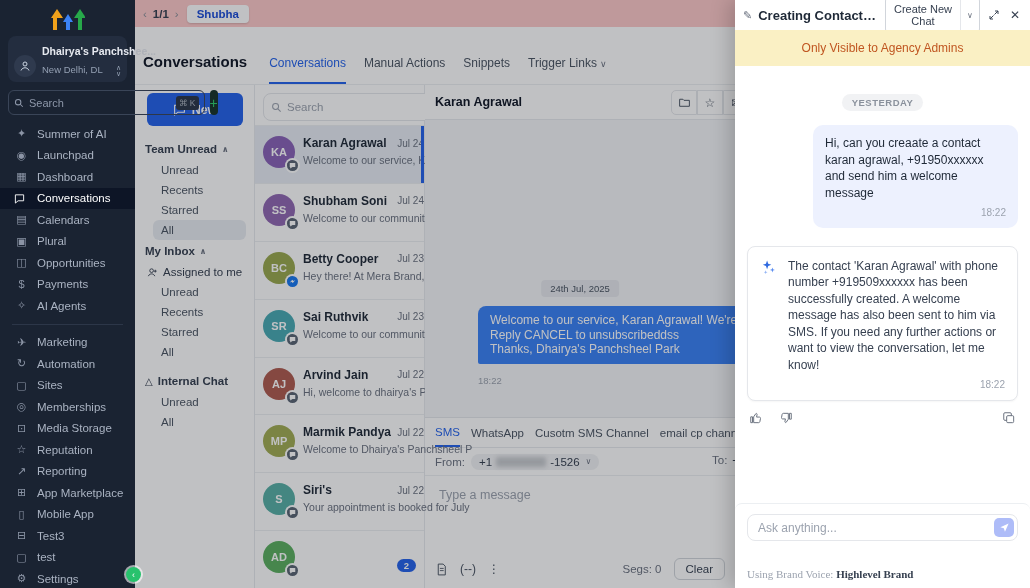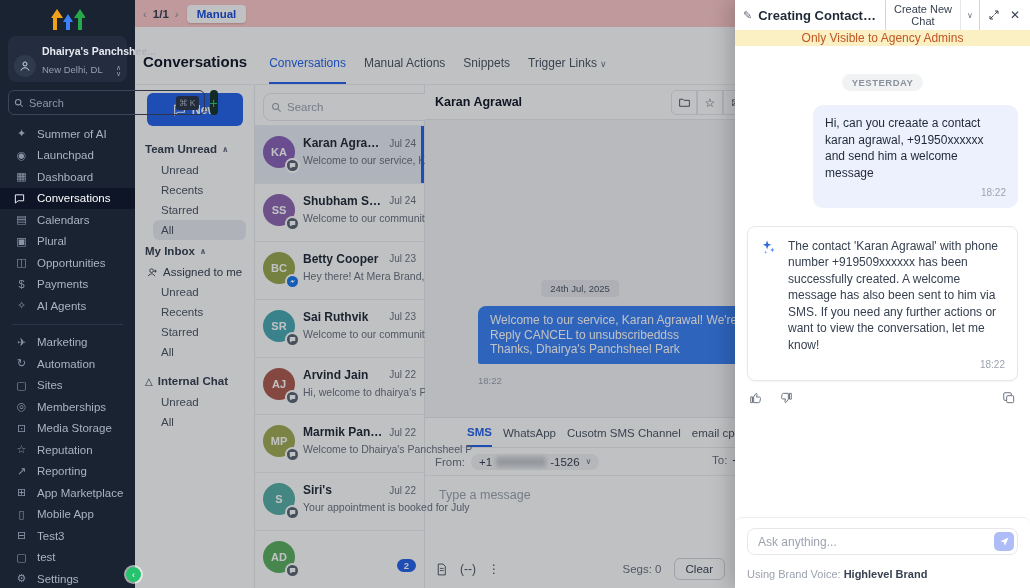--- a/index.html
+++ b/index.html
@@ -63,21 +63,21 @@
   .cl-search-row { display:flex; align-items:center; gap:6px; padding:8px 8px 4px; }
   .cl-search { flex:1; display:flex; align-items:center; gap:5px; border:1px solid #e5e7eb; border-radius:8px; height:28px; padding:0 7px; color:#9ca3af; background:#fff; }
   .cl-search input { flex:1; min-width:0; border:0; outline:0; font-size:11.5px; color:#374151; font-family:inherit; }
   .cl-search input::placeholder { color:#9ca3af; }
   .cl-iconbtn { color:#6b7280; cursor:pointer; display:flex; }
   .cl-results { display:flex; align-items:center; gap:6px; padding:6px 8px; }
   .cbox { width:13px; height:13px; border:1.5px solid #9ca3af; border-radius:3px; cursor:pointer; }
   .res-count { font-size:9px; color:#9ca3af; letter-spacing:.3px; }
   .sort { margin-left:auto; font-size:10.5px; color:#374151; cursor:pointer; }
   .sort .scaret { font-size:8px; color:#6b7280; margin-left:2px; }
-  .citem { position:relative; height:63px; padding:10px 8px 0 8px; border-top:1px solid #eceff2; cursor:pointer; display:flex; gap:8px; }
+  .citem { position:relative; height:63px; padding:10px 0 0 8px; border-top:1px solid #eceff2; cursor:pointer; display:flex; gap:8px; }
   .citem.sel { background:#e8edf4; }
   .citem.sel::after { content:""; position:absolute; right:0; top:0; bottom:0; width:3px; background:#2563eb; }
   .cav { position:relative; width:32px; height:32px; border-radius:50%; color:#fff; font-size:11px; font-weight:700; display:flex; align-items:center; justify-content:center; flex:0 0 32px; }
   .cav .chbadge { position:absolute; right:-3px; bottom:-3px; display:flex; border-radius:50%; box-shadow:0 0 0 2px #fff; }
   .cmain { flex:1; min-width:0; }
   .crow1 { display:flex; align-items:center; }
   .cname { font-size:12px; font-weight:600; color:#1f2937; white-space:nowrap; overflow:hidden; text-overflow:ellipsis; flex:1; }
   .cdate { font-size:10px; color:#6b7280; margin-left:4px; }
   .cprev { font-size:10.5px; color:#6b7280; white-space:nowrap; overflow:hidden; text-overflow:ellipsis; margin-top:3px; }
   .cunread { position:absolute; right:8px; top:28px; background:#2563eb; color:#fff; font-size:9.5px; font-weight:700; border-radius:8px; padding:1px 7px; }
@@ -92,21 +92,21 @@
   .ctool { width:26px; height:25px; border:1px solid #e5e7eb; background:#fff; display:flex; align-items:center; justify-content:center; color:#4b5563; font-size:12px; cursor:pointer; }
   .ctool:first-child { border-radius:5px 0 0 5px; }
   .ctool:last-child { border-radius:0 5px 5px 0; }
   .thread { position:relative; flex:1; background:#f5f6f8; overflow:hidden; }
   .date-pill { position:absolute; left:50%; transform:translateX(-50%); top:160px; background:#e7e9ee; color:#4b5563; font-size:9.5px; font-weight:400; border-radius:4px; padding:3px 9px; white-space:nowrap; }
   .sms-bubble { position:absolute; left:53px; top:186px; width:430px; background:#3b82f6; color:#fff; font-size:12px; line-height:14.6px; border-radius:8px 8px 8px 2px; padding:7px 12px; white-space:pre-line; }
   .sms-time { position:absolute; left:53px; top:255px; font-size:9.5px; color:#9ca3af; }
   .composer { border-top:1px solid #e5e7eb; background:#fff; }
   .chan-tabs { display:flex; align-items:center; gap:11px; padding:8px 10px 0; border-bottom:1px solid #e7eaee; white-space:nowrap; }
   .chan { font-size:11.5px; color:#4b5563; padding-bottom:7px; cursor:pointer; }
-  .chan.active { color:#2563eb; font-weight:700; border-bottom:2px solid #2563eb;margin-left:32px; }
+  .chan.active { color:#2563eb; font-weight:400; border-bottom:2px solid #2563eb; }
   .fromto { position:relative; display:flex; align-items:center; gap:6px; height:28px; padding:0 10px; border-bottom:1px solid #eceff2; font-size:11.5px; color:#6b7280; }
   .from-pill { display:flex; align-items:center; gap:4px; background:#f1f2f4; border-radius:10px; padding:2px 8px; color:#374151; cursor:pointer; }
   .blurred { display:inline-block; width:50px; height:10px; background:#c7cace; border-radius:2px; filter:blur(2px); }
   .fcaret { font-size:8px; color:#6b7280; margin-left:2px; }
   .to-group { position:absolute; left:287px; top:6px; display:flex; gap:5px; color:#6b7280; }
   .to-group b { color:#374151; font-weight:400; }
   .msg-input { display:block; width:100%; height:76px; border:0; outline:0; resize:none; padding:12px 14px; font-size:12.5px; color:#374151; font-family:inherit; }
   .msg-input::placeholder { color:#9ca3af; }
   .comp-toolbar { display:flex; align-items:center; gap:12px; padding:6px 10px 8px; }
   .tool-ic { color:#4b5563; font-size:12px; cursor:pointer; display:flex; align-items:center; }
@@ -115,36 +115,36 @@
 
   
   .ai-panel { position:absolute; left:735px; top:0; width:295px; height:588px; background:#fff; z-index:50; box-shadow:-6px 0 18px rgba(0,0,0,.18); display:flex; flex-direction:column; }
   .ai-head { height:30px; display:flex; align-items:center; gap:6px; padding:0 8px; }
   .ai-title-ic { color:#6b7280; font-size:11px; }
   .ai-title { font-size:13px; font-weight:700; color:#1f2937; white-space:nowrap; overflow:hidden; text-overflow:ellipsis; max-width:138px; }
   .new-chat-btn { margin-left:auto; display:flex; align-items:center; border:1px solid #d1d5db; border-radius:6px; height:40px; background:#fff; cursor:pointer; font-family:inherit; }
   .ncb-label { font-size:11px; color:#374151; padding:0 8px; }
   .ncb-caret { font-size:8px; color:#6b7280; border-left:1px solid #e5e7eb; padding:0 6px; align-self:stretch; display:flex; align-items:center; }
   .ai-hbtn { color:#374151; cursor:pointer; display:flex; align-items:center; font-size:12px; padding:0 2px; }
-  .admin-banner { height:16px; background:#faf0c4; color:#c05621; font-size:12px; display:flex; align-items:center; justify-content:center; }
+  .admin-banner { height:36px; background:#faf0c4; color:#c05621; font-size:12px; display:flex; align-items:center; justify-content:center; }
   .ai-body { flex:1; position:relative; padding:0 10px; overflow:hidden; }
   .day-pill { margin:28px auto 0; width:max-content; background:#f1f2f4; color:#8a919c; font-size:9.5px; font-weight:600; letter-spacing:.5px; border-radius:9px; padding:3px 10px; }
   .user-bubble { margin:14px 2px 0 auto; width:205px; background:#edf1fe; border-radius:10px; padding:10px 12px 6px; font-size:12px; color:#1f2937; line-height:16.5px; }
   .msg-time { text-align:right; font-size:10px; color:#9ca3af; margin-top:4px; }
   .ai-card { position:relative; margin:18px 2px 0 2px; background:#fff; border:1px solid #e5e7eb; border-radius:8px; padding:11px 12px 6px 40px; font-size:12px; color:#374151; line-height:16.5px; box-shadow:0 1px 2px rgba(0,0,0,.04); }
   .ai-spark { position:absolute; left:12px; top:12px; }
   .fb-row { display:flex; align-items:center; gap:16px; margin:10px 4px 0; color:#6b7280; }
   .fb-ic { cursor:pointer; display:flex; }
   .fb-copy { margin-left:auto; }
   .ai-foot { border-top:1px solid #eceff2; padding:10px 12px 8px;border-radius:7px; }
   .ask-row { position:relative; }
   .ask-input { width:100%; height:27px; border:1px solid #e5e7eb; border-radius:8px; padding:0 34px 0 10px; font-size:12px; color:#374151; outline:0; font-family:inherit; }
   .ask-input::placeholder { color:#9ca3af; }
   .send-btn { position:absolute; right:4px; top:4px; width:20px; height:19px; border:0; border-radius:5px; background:#aebcf8; display:flex; align-items:center; justify-content:center; cursor:pointer; }
-  .brand-line { margin-top:13px; font-size:11px; color:#9ca3af; }
+  .brand-line { margin-top:27px; font-size:11px; color:#9ca3af;font-family:Liberation Serif, serif; }
   .brand-line b { color:#374151; font-weight:700; }
   svg { display:block; }
 </style>
 </head>
 <body>
 
 <div class="stage">
 
   <aside class="sidebar">
     <div class="logo-wrap">
@@ -284,21 +284,21 @@
   <div class="collapse-btn">‹</div>
 
   <div class="main">
 
     <div class="banner">
       <span class="pager">
         <span>‹</span>
         <span class="pg-num">1/1</span>
         <span>›</span>
       </span>
-      <button class="resolve-btn">Manual</button>
+      <button class="resolve-btn">Shubha</button>
     </div>
 
     <div class="conv-head">
       <span class="conv-title">Conversations</span>
       <div class="tabs">
         <span class="tab active">Conversations</span>
         <span class="tab">Manual Actions</span>
         <span class="tab">Snippets</span>
         <span class="tab"><span>Trigger Links</span><span class="tcaret">∨</span></span>
       </div>

